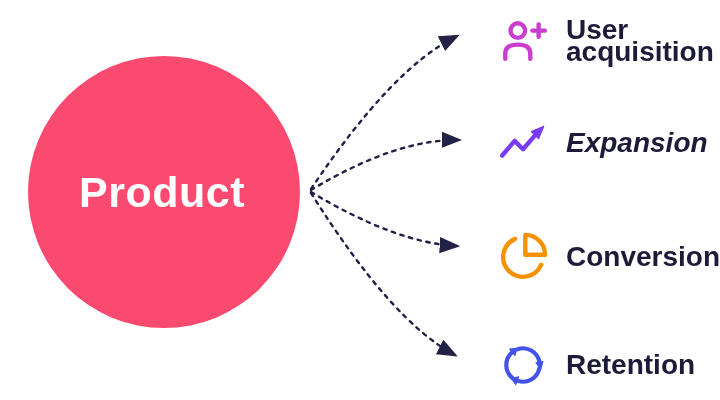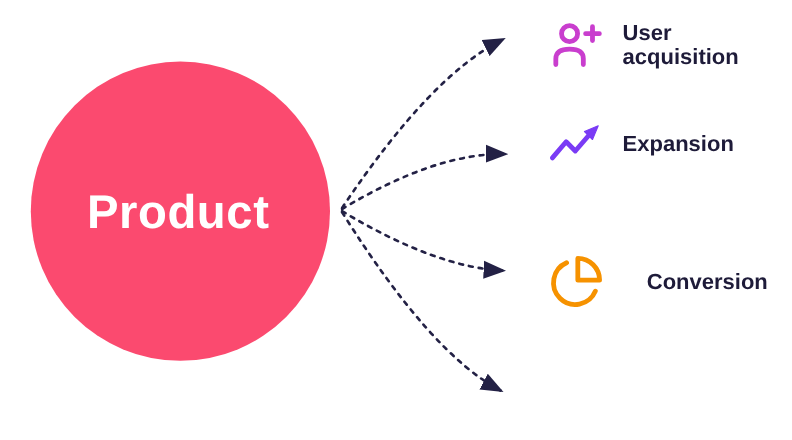--- a/index.html
+++ b/index.html
@@ -36,27 +36,27 @@
     left: 498px;
   }
   .item .icon {
     width: 50px;
     height: 50px;
     flex: 0 0 50px;
   }
   .item .label {
     margin-left: 18px;
     width: 132px;
-    font-size: 20px;
+    font-size: 28px;
     font-weight: 700;
     line-height: 22px;
     color: #1E1B39;
   }
   .row-1 { top: 12px;  height: 58px; }
-  .row-2 { top: 106px; height: 50px; }
+  .row-2 { top: 118px; height: 50px; font-style: italic; }
   .row-3 { top: 230px; height: 54px; text-align: right; }
   .row-4 { top: 338px; height: 54px; }
 </style>
 </head>
 <body>
 
 <div class="stage">
 
   <svg class="diagram-svg" viewBox="0 0 720 400">
     <defs>
@@ -96,14 +96,27 @@
   </div>
 
   <div class="item row-3">
     <svg class="icon" viewBox="0 0 48 48" fill="none" stroke-width="4.2" stroke-linecap="round" stroke-linejoin="round" stroke="#F69200">
       <path d="M41.5 31.4 A19 19 0 1 1 16.4 6.6" fill="none"></path>
       <path d="M43 24 A19 19 0 0 0 24 5 L24 24 Z" fill="none" transform="translate(2.2 -2.2)"></path>
     </svg>
     <div class="label">Conversion</div>
   </div>
 
+  <div class="item row-4">
+    <svg class="icon" viewBox="0 0 48 48" fill="none" stroke-width="4" stroke-linecap="round" stroke-linejoin="round" stroke="#4353E8">
+      <path d="M18.5 9 A16 16 0 0 1 39.8 21.2" fill="none"></path>
+      <path d="M39.8 26.8 A16 16 0 0 1 18.5 39" fill="none"></path>
+      <path d="M13.7 36.3 A16 16 0 0 1 13.7 11.7" fill="none"></path>
+      <g fill="#4353E8">
+        <path d="M41 28.1 L43.2 20.6 L36.4 21.8 Z" stroke-width="1"></path>
+        <path d="M12.9 37 L17.1 42.8 L19.9 35.2 Z" stroke-width="1"></path>
+        <path d="M18.3 7.9 L11.1 8.6 L16.3 14.8 Z" stroke-width="1"></path>
+      </g>
+    </svg>
+    <div class="label">Retention</div>
+  </div>
 
 </div>
 
 </body></html>

